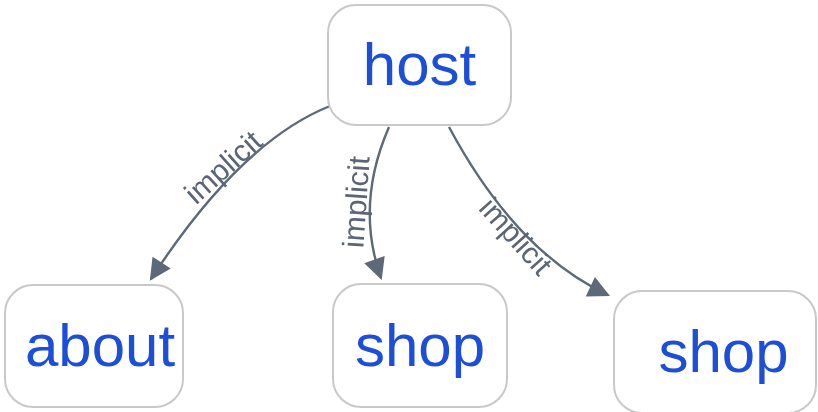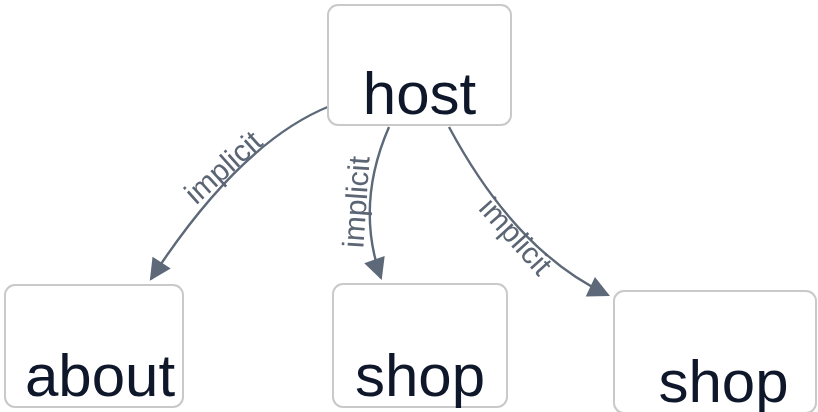--- a/index.html
+++ b/index.html
@@ -24,26 +24,26 @@
   .edge-label {
     fill: #5b6574;
     font-family: "Liberation Sans", sans-serif;
     font-size: 30px;
     text-anchor: middle;
   }
   .node {
     position: absolute;
     box-sizing: border-box;
     display: flex;
-    align-items: flex-end;
+    align-items: center;
     justify-content: center;
     background: #ffffff;
     border: 2px solid #c9c9c9;
-    border-radius: 11px;
-    color: #0f172a;
+    border-radius: 29px;
+    color: #1d4ed8;
     font-size: 60px;
     line-height: 1;
     z-index: 2;
   }
   .node-host  { left: 327px; top:   4px; width: 185px; height: 122px; }
   .node-about { left:   4px; top: 284px; width: 180px; height: 124px; padding-left: 12px; }
   .node-cart  { left: 332px; top: 283px; width: 176px; height: 125px; }
   .node-shop  { left: 613px; top: 290px; width: 204px; height: 124px; padding-left: 17px; }
 </style>
 </head>

